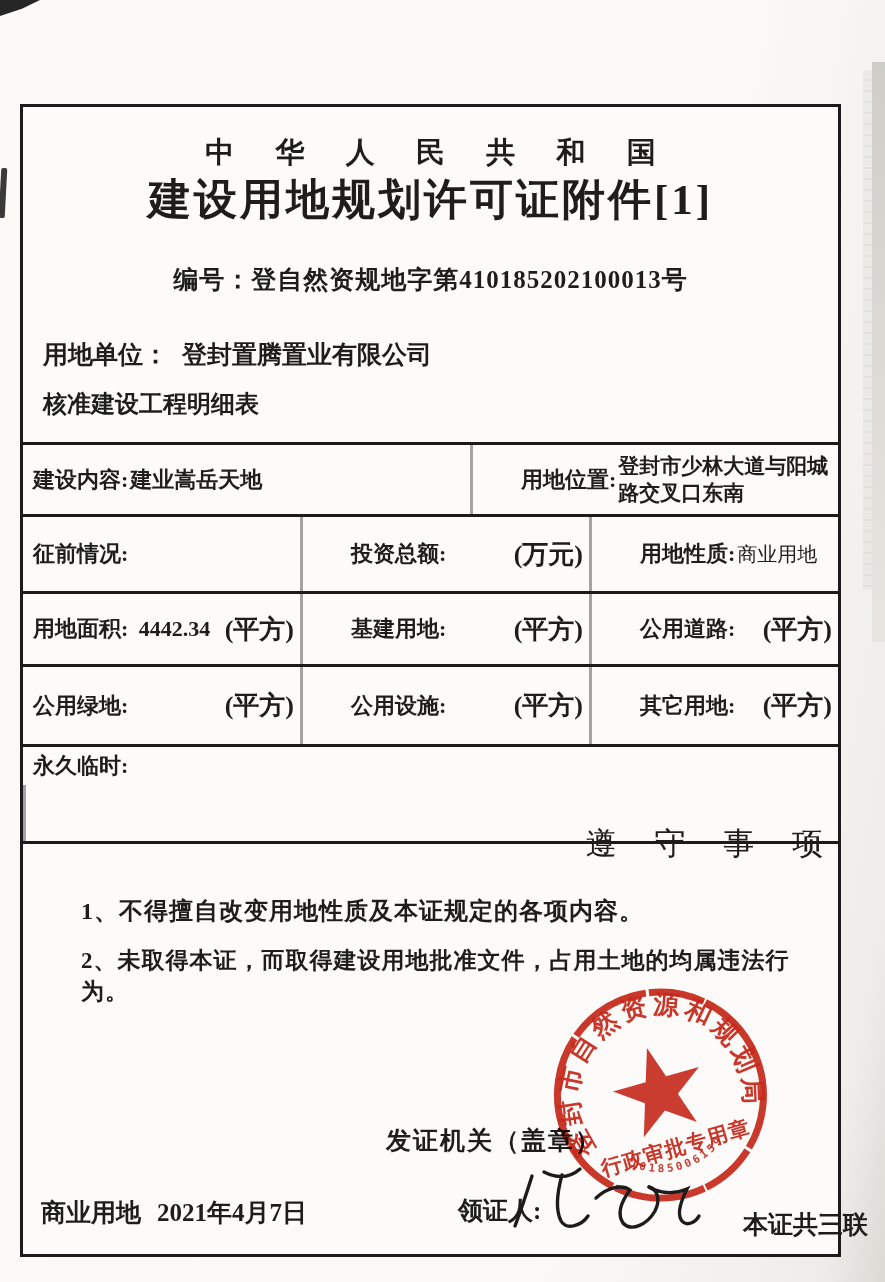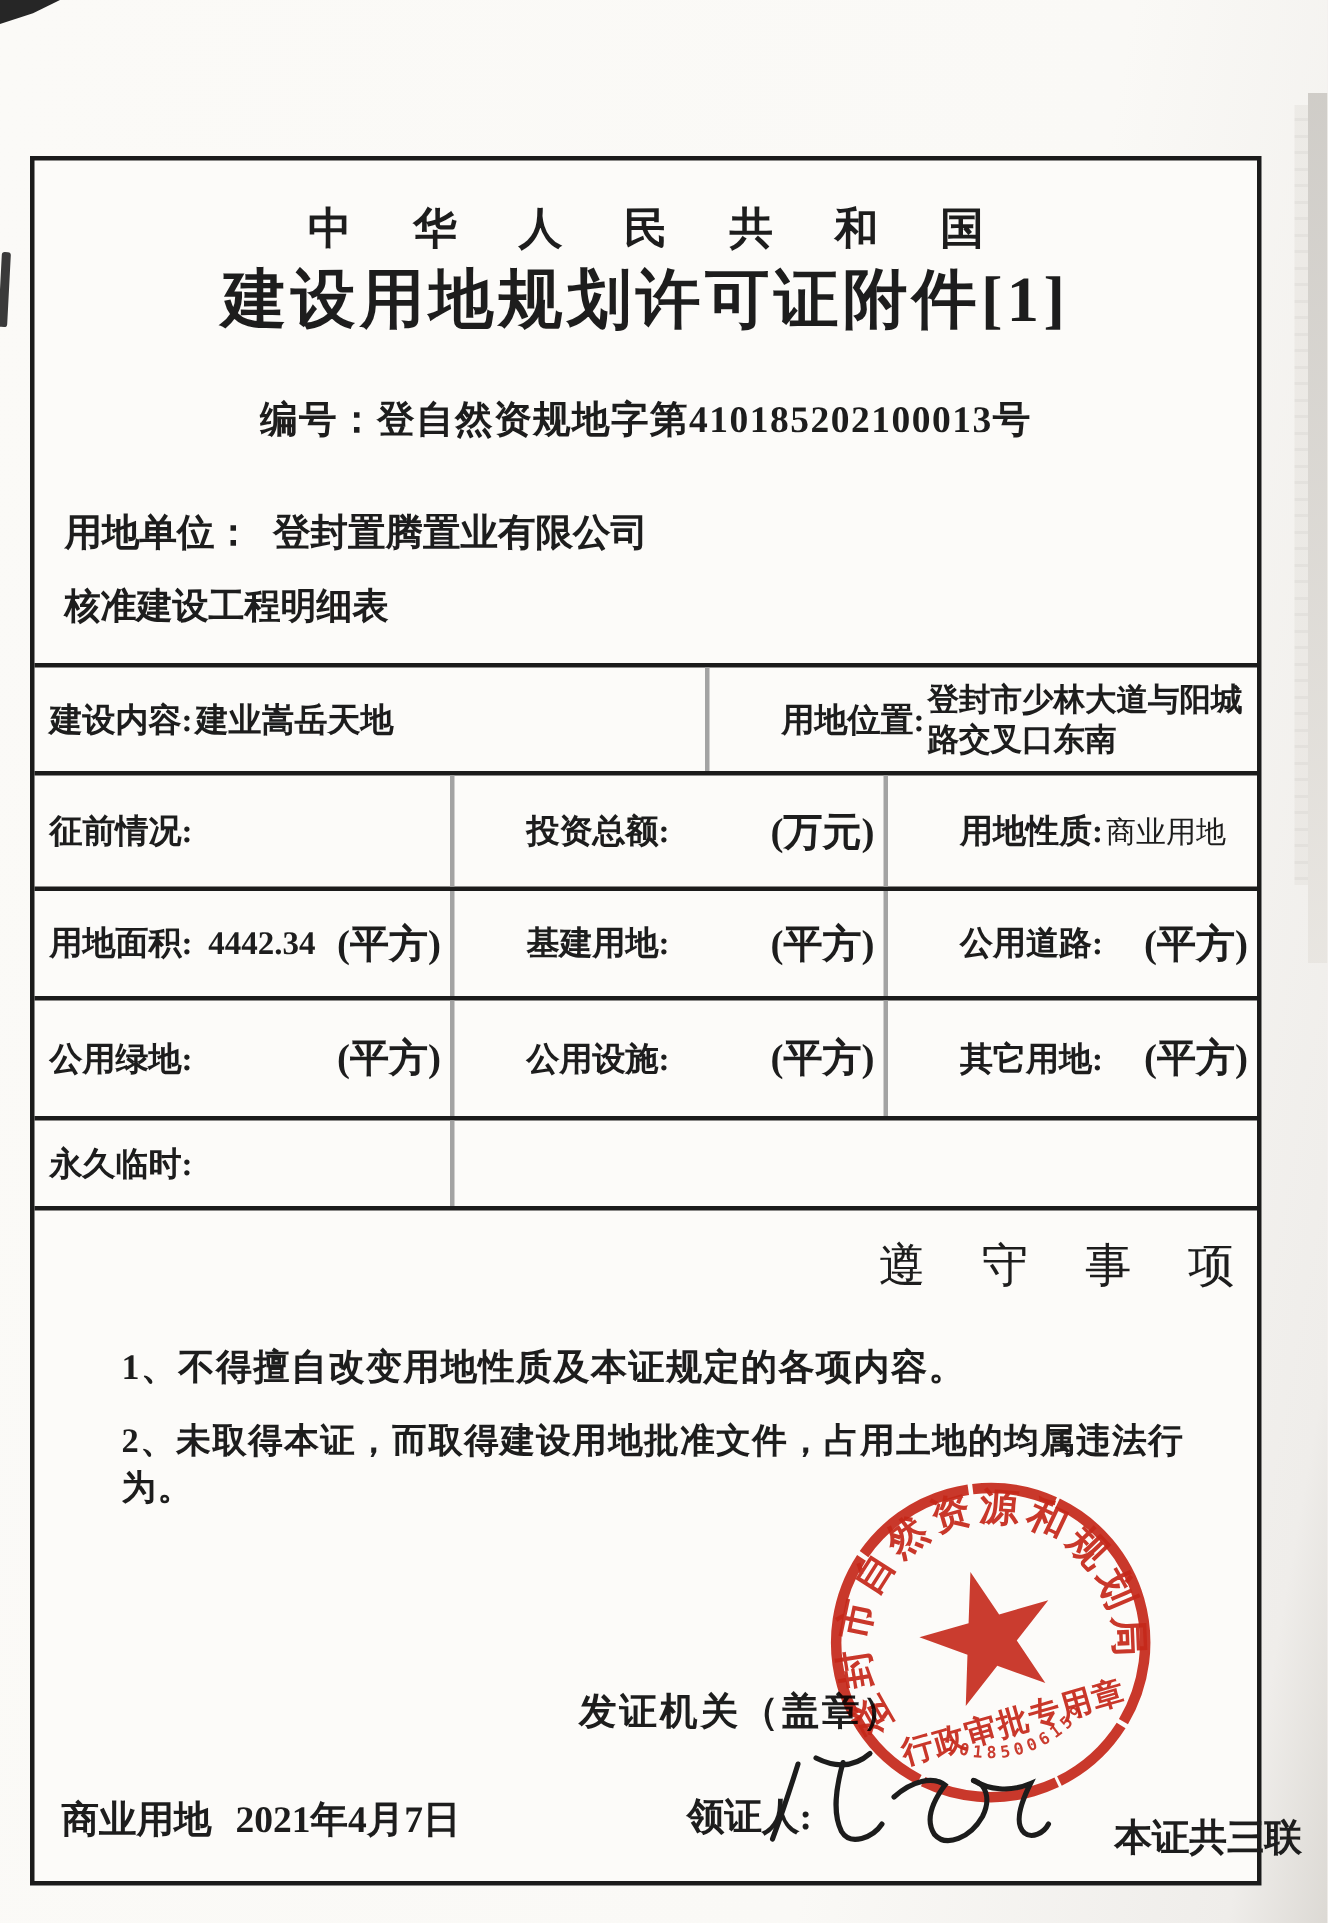--- a/index.html
+++ b/index.html
@@ -40,21 +40,21 @@
   .table-caption { top:281px; left:20px; font-size:24px; font-weight:bold; }
 
   .ptable { position:absolute; top:335px; left:0; right:0; }
   .trow { display:flex; box-sizing:border-box; border-top:3px solid #1b1b1b; }
   .trow:last-child { border-bottom:3px solid #1b1b1b; }
   .tcell { box-sizing:border-box; display:flex; align-items:center; padding:4px 6px 4px 10px; gap:2px; }
   .tcell + .tcell { border-left:3px solid #a3a3a3;padding-left:48px; }
   .lbl { font-weight:bold; font-size:22px; white-space:nowrap; }
   .val { font-weight:bold; font-size:22px; }
   .unit { font-weight:bold; font-size:26px; margin-left:auto; white-space:nowrap; }
-  .r1 { height:72px; } .r2 { height:77px; } .r3 { height:73px; } .r4 { height:80px; } .r5 { height:63px; }
+  .r1 { height:72px; } .r2 { height:77px; } .r3 { height:73px; } .r4 { height:80px; } .r5 { height:100px;flex-direction:column; }
   .c-narrow { width:277px; flex:none; } .c-mid { width:289px; flex:none; }
   .c-flex { flex:1; } .c-r1l { width:447px; flex:none; }
   .loc-val { font-weight:bold; font-size:21px; line-height:1.25; }
   .nature-val { font-weight:normal; font-size:20px; }
   .area-val { margin:0 auto; padding-right:4px; }
 
   .compliance-title { top:716px; left:0; right:0; text-align:right;
     font-size:31px; font-weight:normal; letter-spacing:15px; padding-left:2px; }
   .compliance-item1 { top:788px; left:58px; right:30px; font-size:24px; font-weight:bold; letter-spacing:1px; }
   .compliance-item2 { top:838px; left:58px; right:30px; font-size:23px; font-weight:bold; letter-spacing:1px; }

